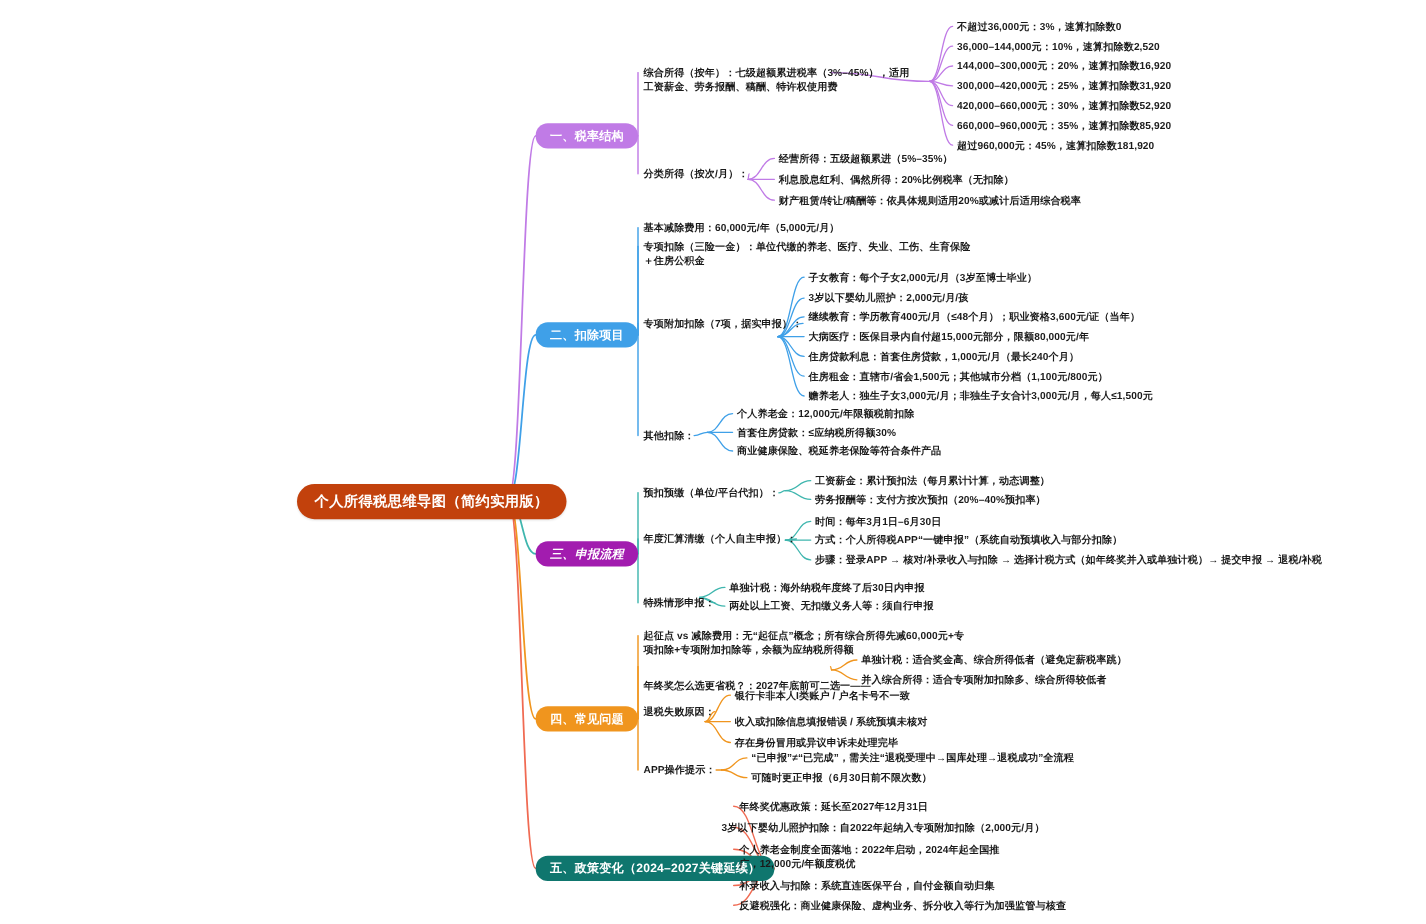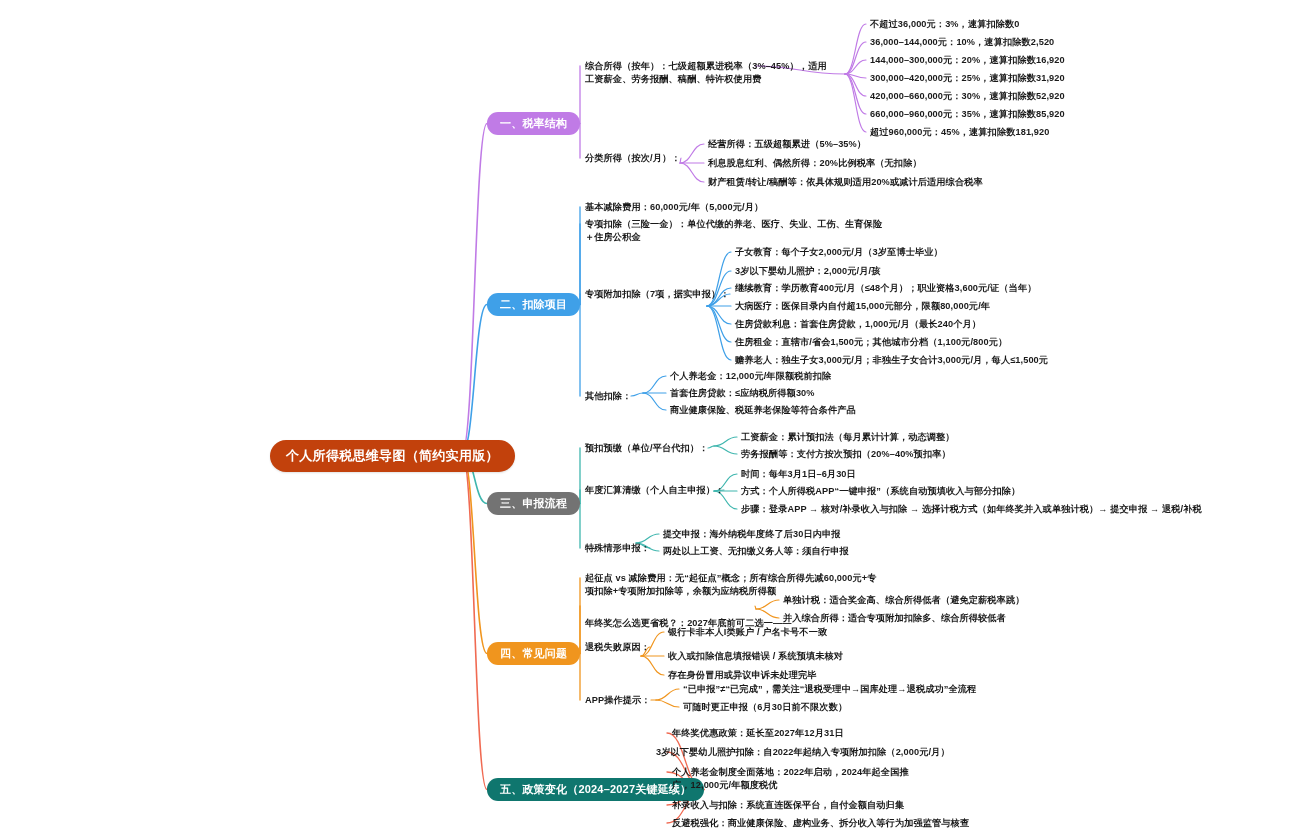--- a/index.html
+++ b/index.html
@@ -162,30 +162,30 @@
       <div class="node leaf auto" style="left: 735px; top: 265px;">3岁以下婴幼儿照护：2,000元/月/孩</div>
       <div class="node leaf auto" style="left: 735px; top: 282px;">继续教育：学历教育400元/月（≤48个月）；职业资格3,600元/证（当年）</div>
       <div class="node leaf auto" style="left: 735px; top: 300px;">大病医疗：医保目录内自付超15,000元部分，限额80,000元/年</div>
       <div class="node leaf auto" style="left: 735px; top: 318px;">住房贷款利息：首套住房贷款，1,000元/月（最长240个月）</div>
       <div class="node leaf auto" style="left: 735px; top: 336px;">住房租金：直辖市/省会1,500元；其他城市分档（1,100元/800元）</div>
       <div class="node leaf auto" style="left: 735px; top: 354px;">赡养老人：独生子女3,000元/月；非独生子女合计3,000元/月，每人≤1,500元</div>
       <div class="node leaf auto" style="left: 585px; top: 390px;">其他扣除：</div>
       <div class="node leaf auto" style="left: 670px; top: 370px;">个人养老金：12,000元/年限额税前扣除</div>
       <div class="node leaf auto" style="left: 670px; top: 387px;">首套住房贷款：≤应纳税所得额30%</div>
       <div class="node leaf auto" style="left: 670px; top: 404px;">商业健康保险、税延养老保险等符合条件产品</div>
-      <div class="node branch" style="left: 487px; top: 492px; background: #737373;">三、申报流程</div>
+      <div class="node branch" style="left: 487px; top: 492px; background: #a21caf; font-style: italic;">三、申报流程</div>
       <div class="node leaf auto" style="left: 585px; top: 442px;">预扣预缴（单位/平台代扣）：</div>
       <div class="node leaf auto" style="left: 741px; top: 431px;">工资薪金：累计预扣法（每月累计计算，动态调整）</div>
       <div class="node leaf auto" style="left: 741px; top: 448px;">劳务报酬等：支付方按次预扣（20%–40%预扣率）</div>
       <div class="node leaf auto" style="left: 585px; top: 484px;">年度汇算清缴（个人自主申报）：</div>
       <div class="node leaf auto" style="left: 741px; top: 468px;">时间：每年3月1日–6月30日</div>
       <div class="node leaf auto" style="left: 741px; top: 485px;">方式：个人所得税APP“一键申报”（系统自动预填收入与部分扣除）</div>
       <div class="node leaf auto" style="left: 741px; top: 503px;">步骤：登录APP → 核对/补录收入与扣除 → 选择计税方式（如年终奖并入或单独计税）→ 提交申报 → 退税/补税</div>
       <div class="node leaf auto" style="left: 585px; top: 542px;">特殊情形申报：</div>
-      <div class="node leaf auto" style="left: 663px; top: 528px;">提交申报：海外纳税年度终了后30日内申报</div>
+      <div class="node leaf auto" style="left: 663px; top: 528px;">单独计税：海外纳税年度终了后30日内申报</div>
       <div class="node leaf auto" style="left: 663px; top: 545px;">两处以上工资、无扣缴义务人等：须自行申报</div>
       <div class="node branch" style="left: 487px; top: 642px; background: rgb(240, 149, 30);">四、常见问题</div>
       <div class="node leaf wide" style="left: 585px; top: 572px;">起征点 vs 减除费用：无“起征点”概念；所有综合所得先减60,000元+专项扣除+专项附加扣除等，余额为应纳税所得额</div>
       <div class="node leaf auto" style="left: 585px; top: 617px;">年终奖怎么选更省税？：2027年底前可二选一——</div>
       <div class="node leaf auto" style="left: 783px; top: 594px;">单独计税：适合奖金高、综合所得低者（避免定薪税率跳）</div>
       <div class="node leaf auto" style="left: 783px; top: 612px;">并入综合所得：适合专项附加扣除多、综合所得较低者</div>
       <div class="node leaf auto" style="left: 585px; top: 641px;">退税失败原因：</div>
       <div class="node leaf auto" style="left: 668px; top: 626px;">银行卡非本人I类账户 / 户名卡号不一致</div>
       <div class="node leaf auto" style="left: 668px; top: 650px;">收入或扣除信息填报错误 / 系统预填未核对</div>
       <div class="node leaf auto" style="left: 668px; top: 669px;">存在身份冒用或异议申诉未处理完毕</div>

